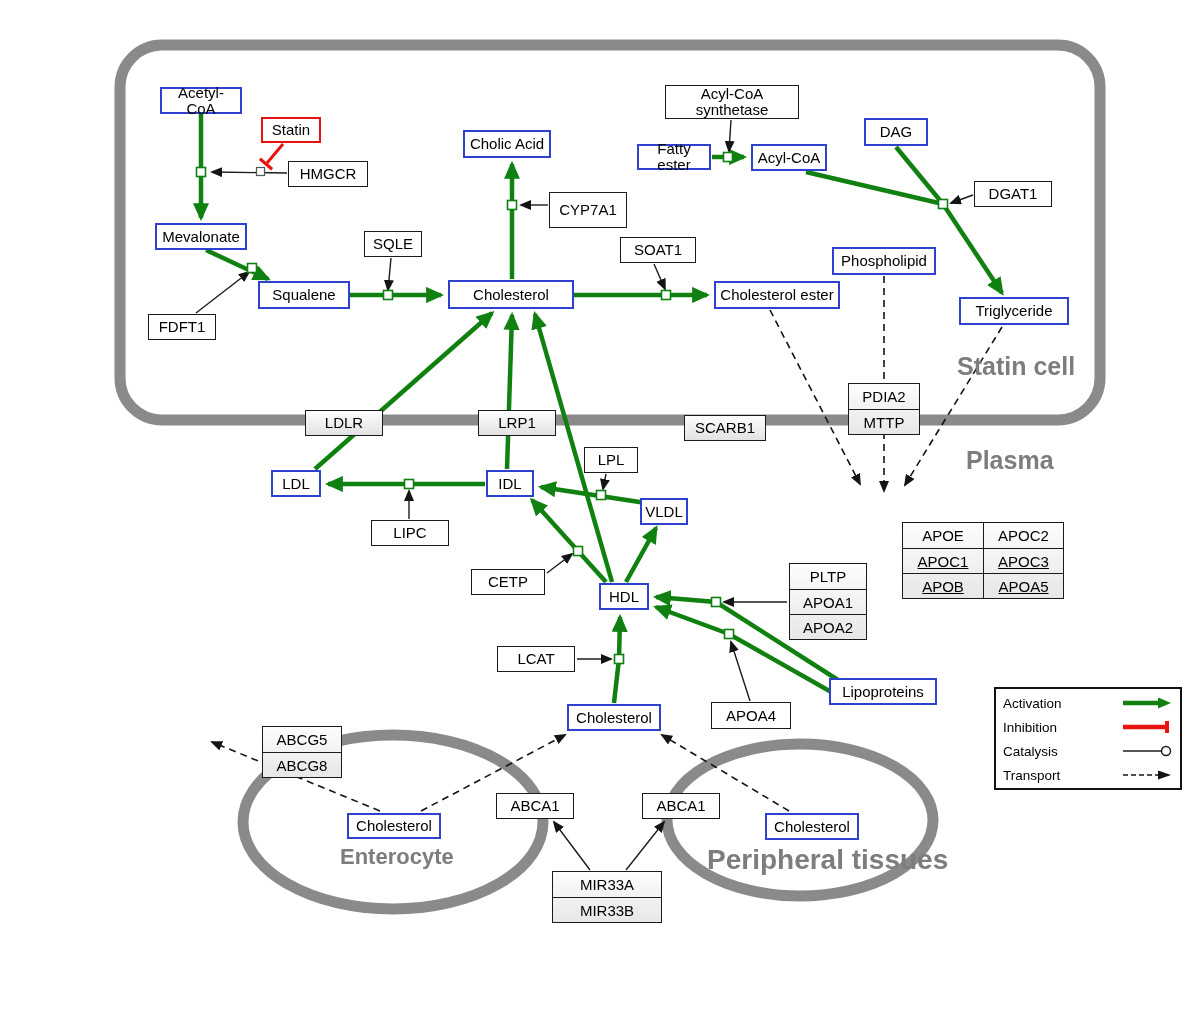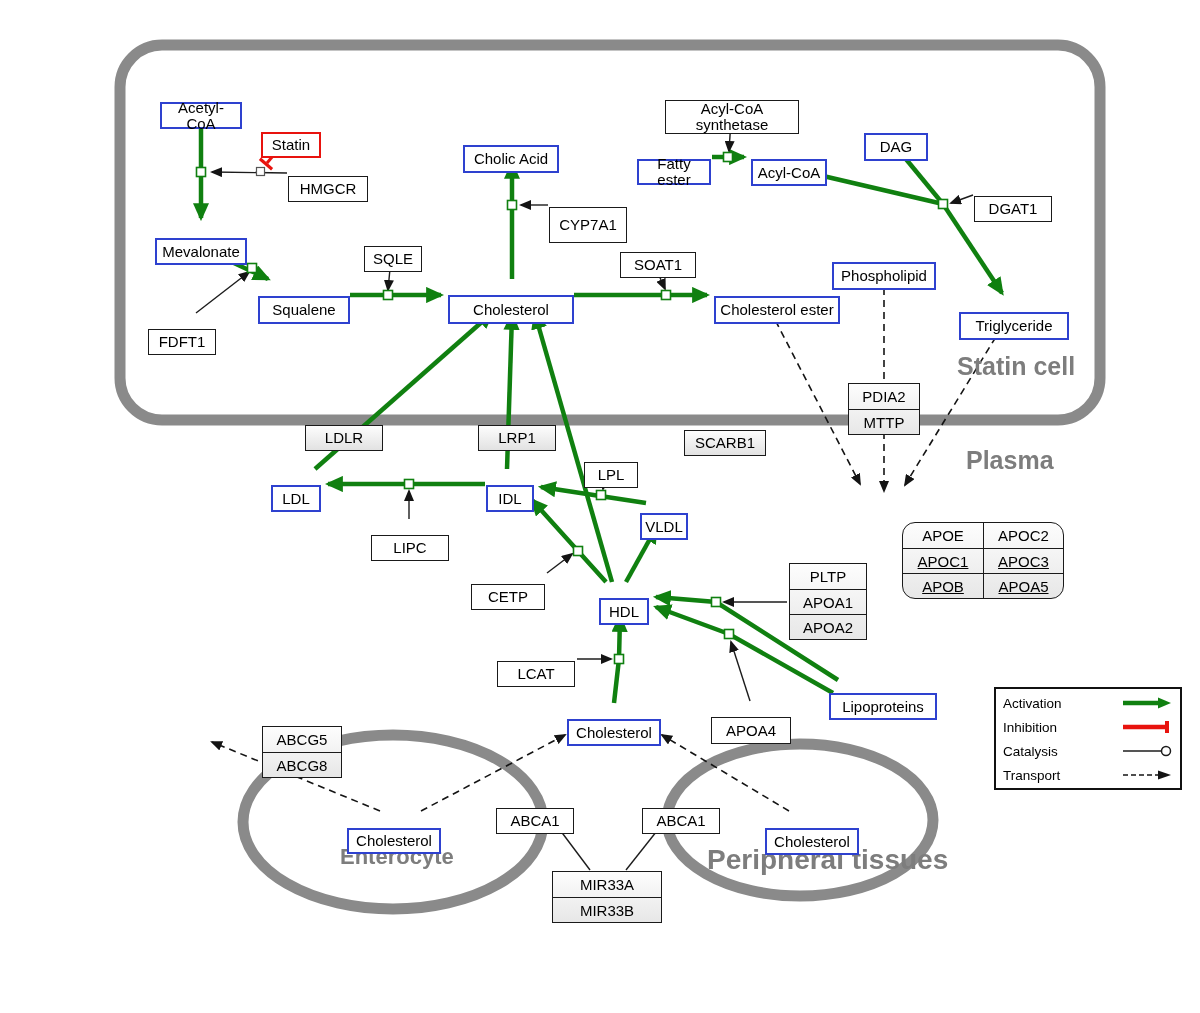--- a/index.html
+++ b/index.html
@@ -1,31 +1,31 @@
 <!DOCTYPE html>
 <html><head>
 <meta charset="utf-8">
 <style>
   html,body{margin:0;padding:0;background:#fff;}
   .stage{position:relative;width:1200px;height:1013px;background:#fff;overflow:hidden;
          font-family:"Liberation Sans",sans-serif;}
   .edges{position:absolute;left:0;top:0;}
   .node{position:absolute;display:flex;align-items:center;justify-content:center;
         text-align:center;box-sizing:border-box;padding:1px 4px;background:#fff;
-        font:15px/1.06 "Liberation Sans",sans-serif;color:#000;margin-top:15px;}
+        font:15px/1.06 "Liberation Sans",sans-serif;color:#000;}
   .met{border:2.5px solid #2e41cf;}
   .enz{border:1.3px solid #1a1a1a;}
   .mem{border:1.3px solid #1a1a1a;background:linear-gradient(180deg,#fdfdfd 0%,#e2e2e2 100%);}
   .statin{border:2.5px solid #e8130e;}
   .vtable{position:absolute;box-sizing:border-box;border:1.3px solid #1a1a1a;
           background:linear-gradient(180deg,#fdfdfd 0%,#e7e7e7 100%);}
   .vtable .cell{height:25px;display:flex;align-items:center;justify-content:center;
           font:15px "Liberation Sans",sans-serif;color:#000;box-sizing:border-box;}
   .vtable:not(.grid2) .cell + .cell{border-top:1.2px solid #1a1a1a;}
-  .grid2{display:grid;grid-template-columns:1fr 1fr;border-radius:13px;}
+  .grid2{display:grid;grid-template-columns:1fr 1fr;}
   .grid2 .cell:nth-child(even){border-left:1.2px solid #1a1a1a;}
   .grid2 .cell:nth-child(n+3){border-top:1.2px solid #1a1a1a;text-decoration:underline;}
   .region{position:absolute;font-weight:bold;color:#7d7d7d;white-space:nowrap;}
   .legend{position:absolute;left:994px;top:687px;width:188px;height:103px;
           border:2px solid #111;background:#fff;box-sizing:border-box;padding:2px 0;}
   .lrow{display:flex;align-items:center;justify-content:space-between;height:24px;padding:0 7px;}
   .llabel{font:13.5px "Liberation Sans",sans-serif;color:#000;}
 </style>
 </head>
 <body>
@@ -123,21 +123,21 @@
 <div class="region" style="left:340px;top:844px;font-size:22px">Enterocyte</div>
 <div class="region" style="left:707px;top:844px;font-size:28px">Peripheral tissues</div>
 
 <div class="node met" style="left:160px;top:87px;width:82px;height:27px">Acetyl-CoA</div>
 <div class="node statin" style="left:261px;top:117px;width:60px;height:26px">Statin</div>
 <div class="node enz" style="left:288px;top:161px;width:80px;height:26px">HMGCR</div>
 <div class="node met" style="left:155px;top:223px;width:92px;height:27px">Mevalonate</div>
 <div class="node enz" style="left:148px;top:314px;width:68px;height:26px">FDFT1</div>
 <div class="node met" style="left:258px;top:281px;width:92px;height:28px">Squalene</div>
 <div class="node enz" style="left:364px;top:231px;width:58px;height:26px">SQLE</div>
-<div class="node met" style="left:463px;top:130px;width:96px;height:28px">Cholic Acid</div>
+<div class="node met" style="left:463px;top:130px;width:88px;height:28px">Cholic Acid</div>
 <div class="node enz" style="left:549px;top:192px;width:78px;height:36px">CYP7A1</div>
 <div class="node met" style="left:448px;top:280px;width:126px;height:29px">Cholesterol</div>
 <div class="node enz" style="left:620px;top:237px;width:76px;height:26px">SOAT1</div>
 <div class="node met" style="left:714px;top:281px;width:126px;height:28px">Cholesterol ester</div>
 <div class="node enz" style="left:665px;top:85px;width:134px;height:34px">Acyl-CoA synthetase</div>
 <div class="node met" style="left:637px;top:144px;width:74px;height:26px">Fatty ester</div>
 <div class="node met" style="left:751px;top:144px;width:76px;height:27px">Acyl-CoA</div>
 <div class="node met" style="left:864px;top:118px;width:64px;height:28px">DAG</div>
 <div class="node enz" style="left:974px;top:181px;width:78px;height:26px">DGAT1</div>
 <div class="node met" style="left:832px;top:247px;width:104px;height:28px">Phospholipid</div>

